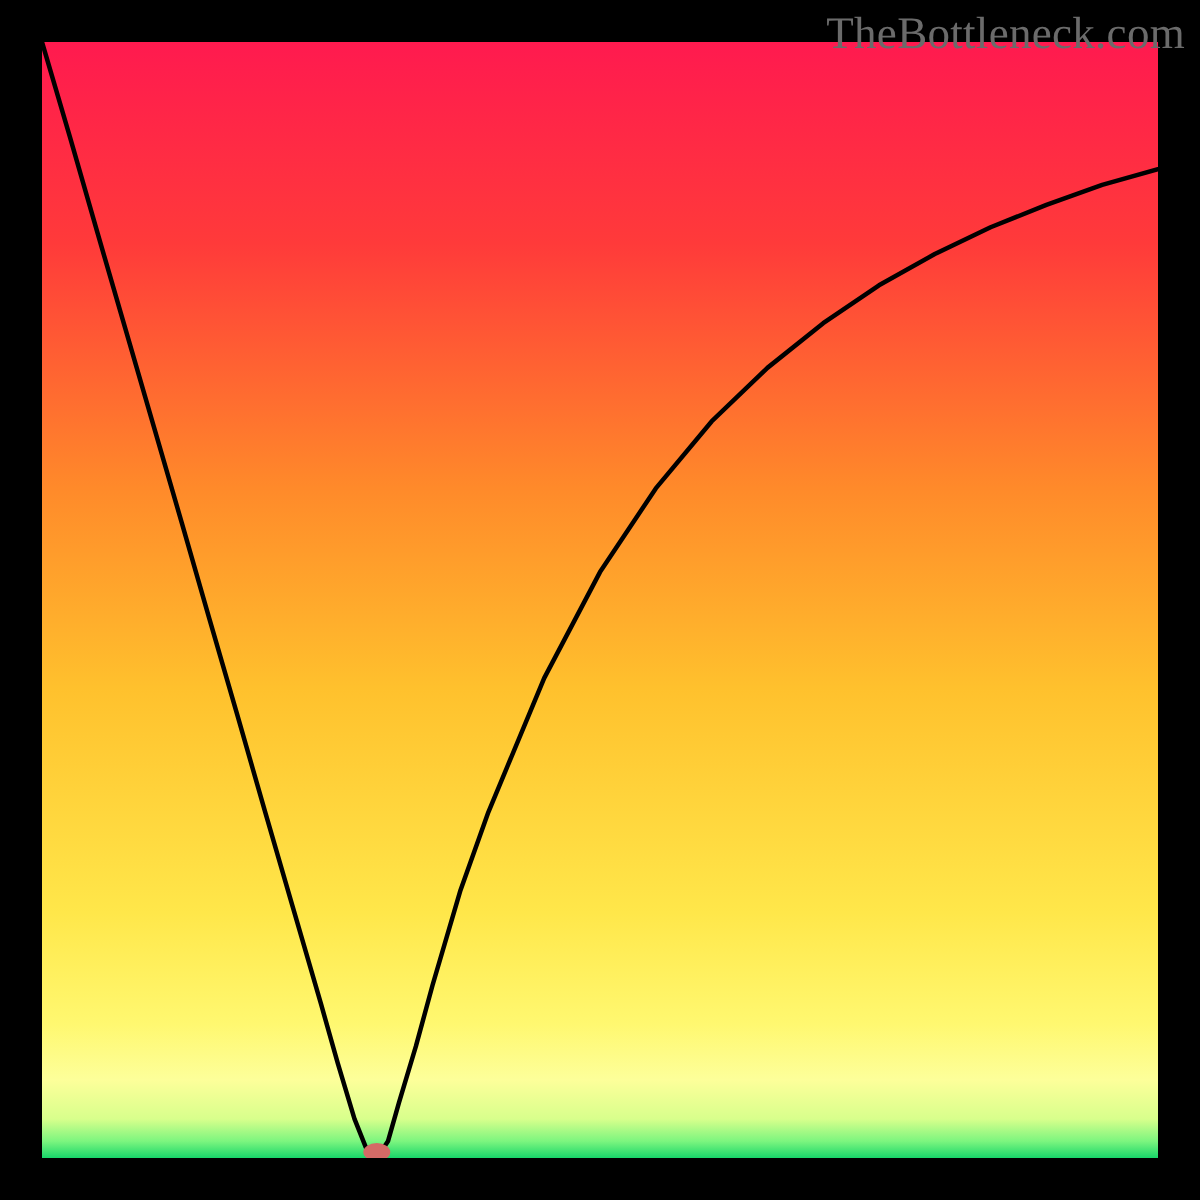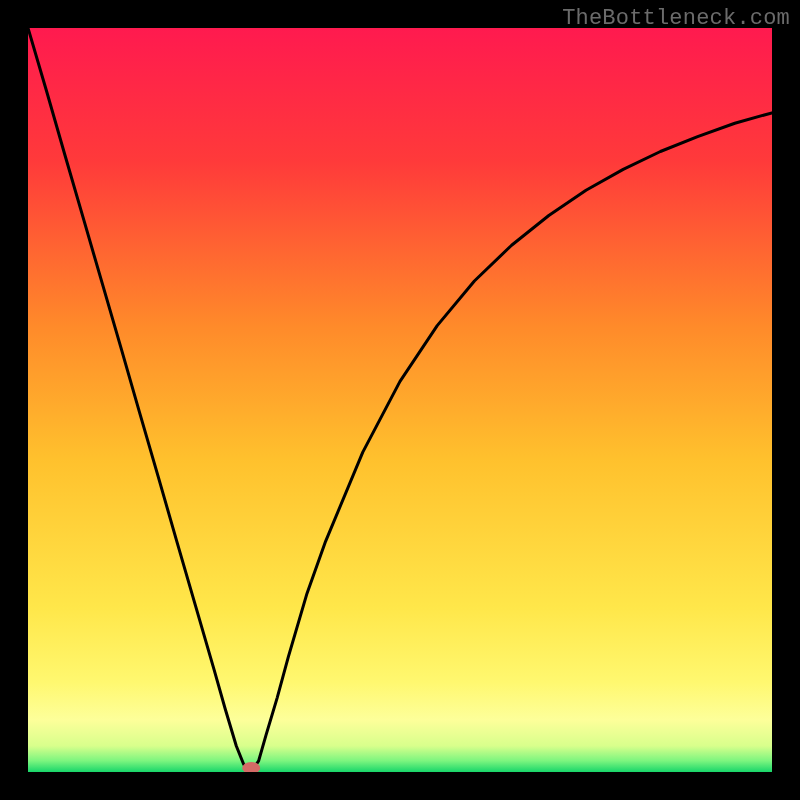--- a/index.html
+++ b/index.html
@@ -14,22 +14,22 @@
     position: absolute;
     left: 28px;
     top: 28px;
     width: 744px;
     height: 744px;
   }
   .watermark {
     position: absolute;
     top: 6px;
     right: 10px;
-    font-family: Liberation Mono, monospace;
-    font-size: 22px;
+    font-family: Liberation Serif, serif;
+    font-size: 30px;
     color: #6b6b6b;
     letter-spacing: 0.2px;
     user-select: none;
   }
   svg {
     display: block;
   }
 </style>
 </head>
 <body>

